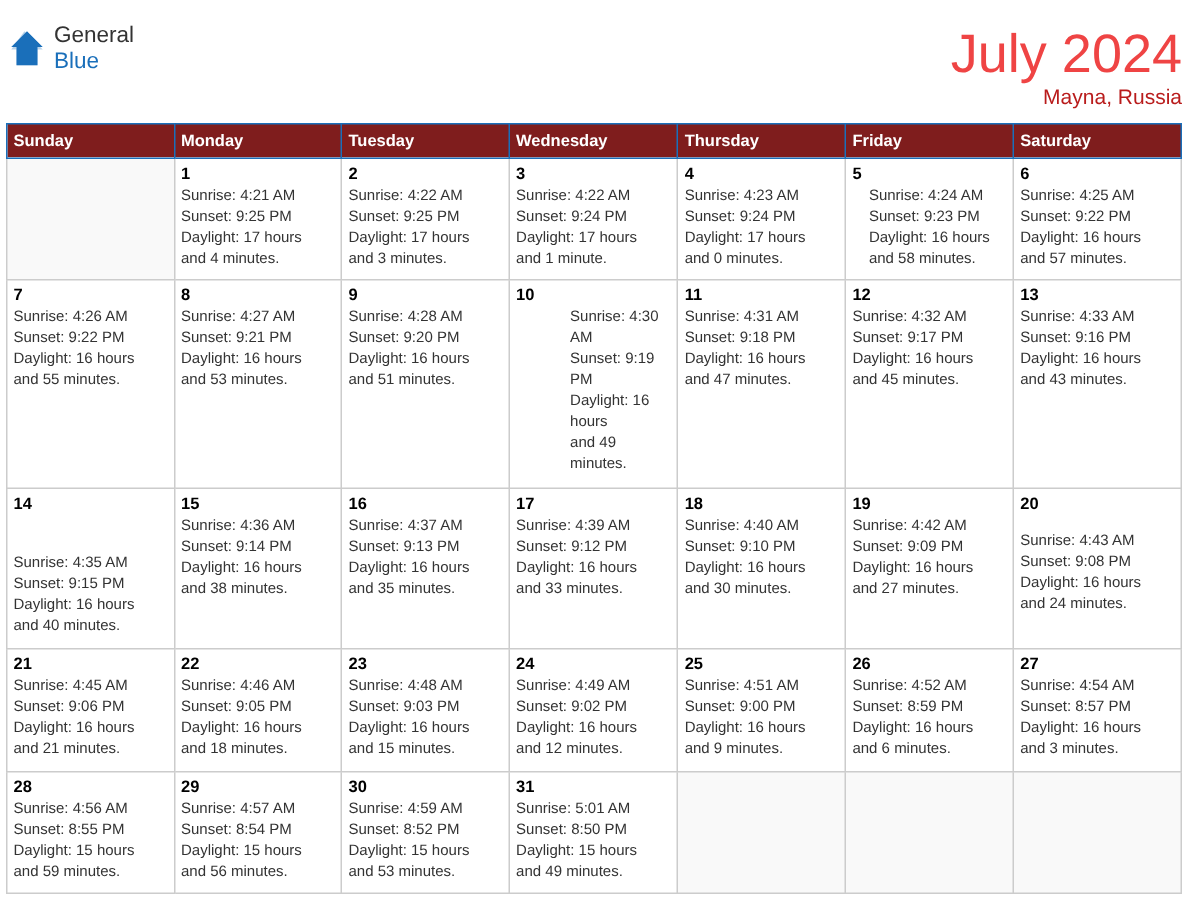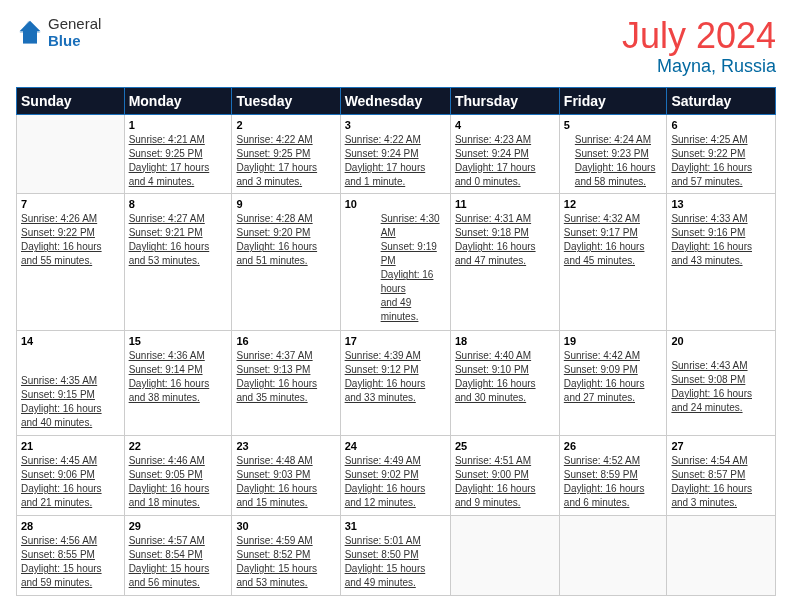--- a/index.html
+++ b/index.html
@@ -6,21 +6,21 @@
     body {
       font-family: Arial, sans-serif;
       background: #fff;
       width: 792px;
       height: 612px;
       overflow: hidden;
     }
     .page {
       width: 792px;
       height: 612px;
-      padding: 16px 16px;
+      padding: 16px 4px;
       display: flex;
       flex-direction: column;
     }
     .header {
       display: flex;
       justify-content: space-between;
       align-items: flex-start;
       margin-bottom: 10px;
     }
     .logo {
@@ -34,52 +34,52 @@
       line-height: 1.1;
     }
     .logo-general {
       font-size: 15px;
       color: #333;
       font-weight: normal;
     }
     .logo-blue {
       font-size: 15px;
       color: #1a6fba;
-      font-weight: bold;
+      font-weight: normal;
     }
     .logo-icon {
       width: 28px;
       height: 28px;
     }
     .title-block {
       text-align: right;
     }
     .month-title {
       font-size: 36px;
       color: #ef4444;
       font-weight: normal;
       line-height: 1.1;
     }
     .location {
-      font-size: 18px;
-      color: #0369a1;
+      font-size: 14px;
+      color: #b91c1c;
     }
     table {
       width: 100%;
       border-collapse: collapse;
       flex: 1;
       font-size: 10.5px;
     }
     thead th {
-      background-color: #0f172a;
+      background-color: #7f1d1d;
       color: #fff;
       padding: 5px 4px;
       text-align: left;
       font-weight: bold;
-      font-size: 14px;
+      font-size: 11px;
       border: 1px solid #1a6fba;
     }
     tbody td {
       border: 1px solid #ccc;
       padding: 4px 4px;
       vertical-align: top;
       width: 113px;
     }
     tbody tr {
       background: #fff;
@@ -87,21 +87,20 @@
     .day-num {
       font-weight: bold;
       font-size: 11px;
       display: block;
       margin-bottom: 2px;
     }
     .day-info {
       color: #333;
       font-size: 10px;
       line-height: 1.4;
-      text-decoration: underline;
     }
     .empty-cell {
       background: #f9f9f9;
     }
   </style>
 </head>
 <body>
 
 <div class="page">
   <div class="header">

